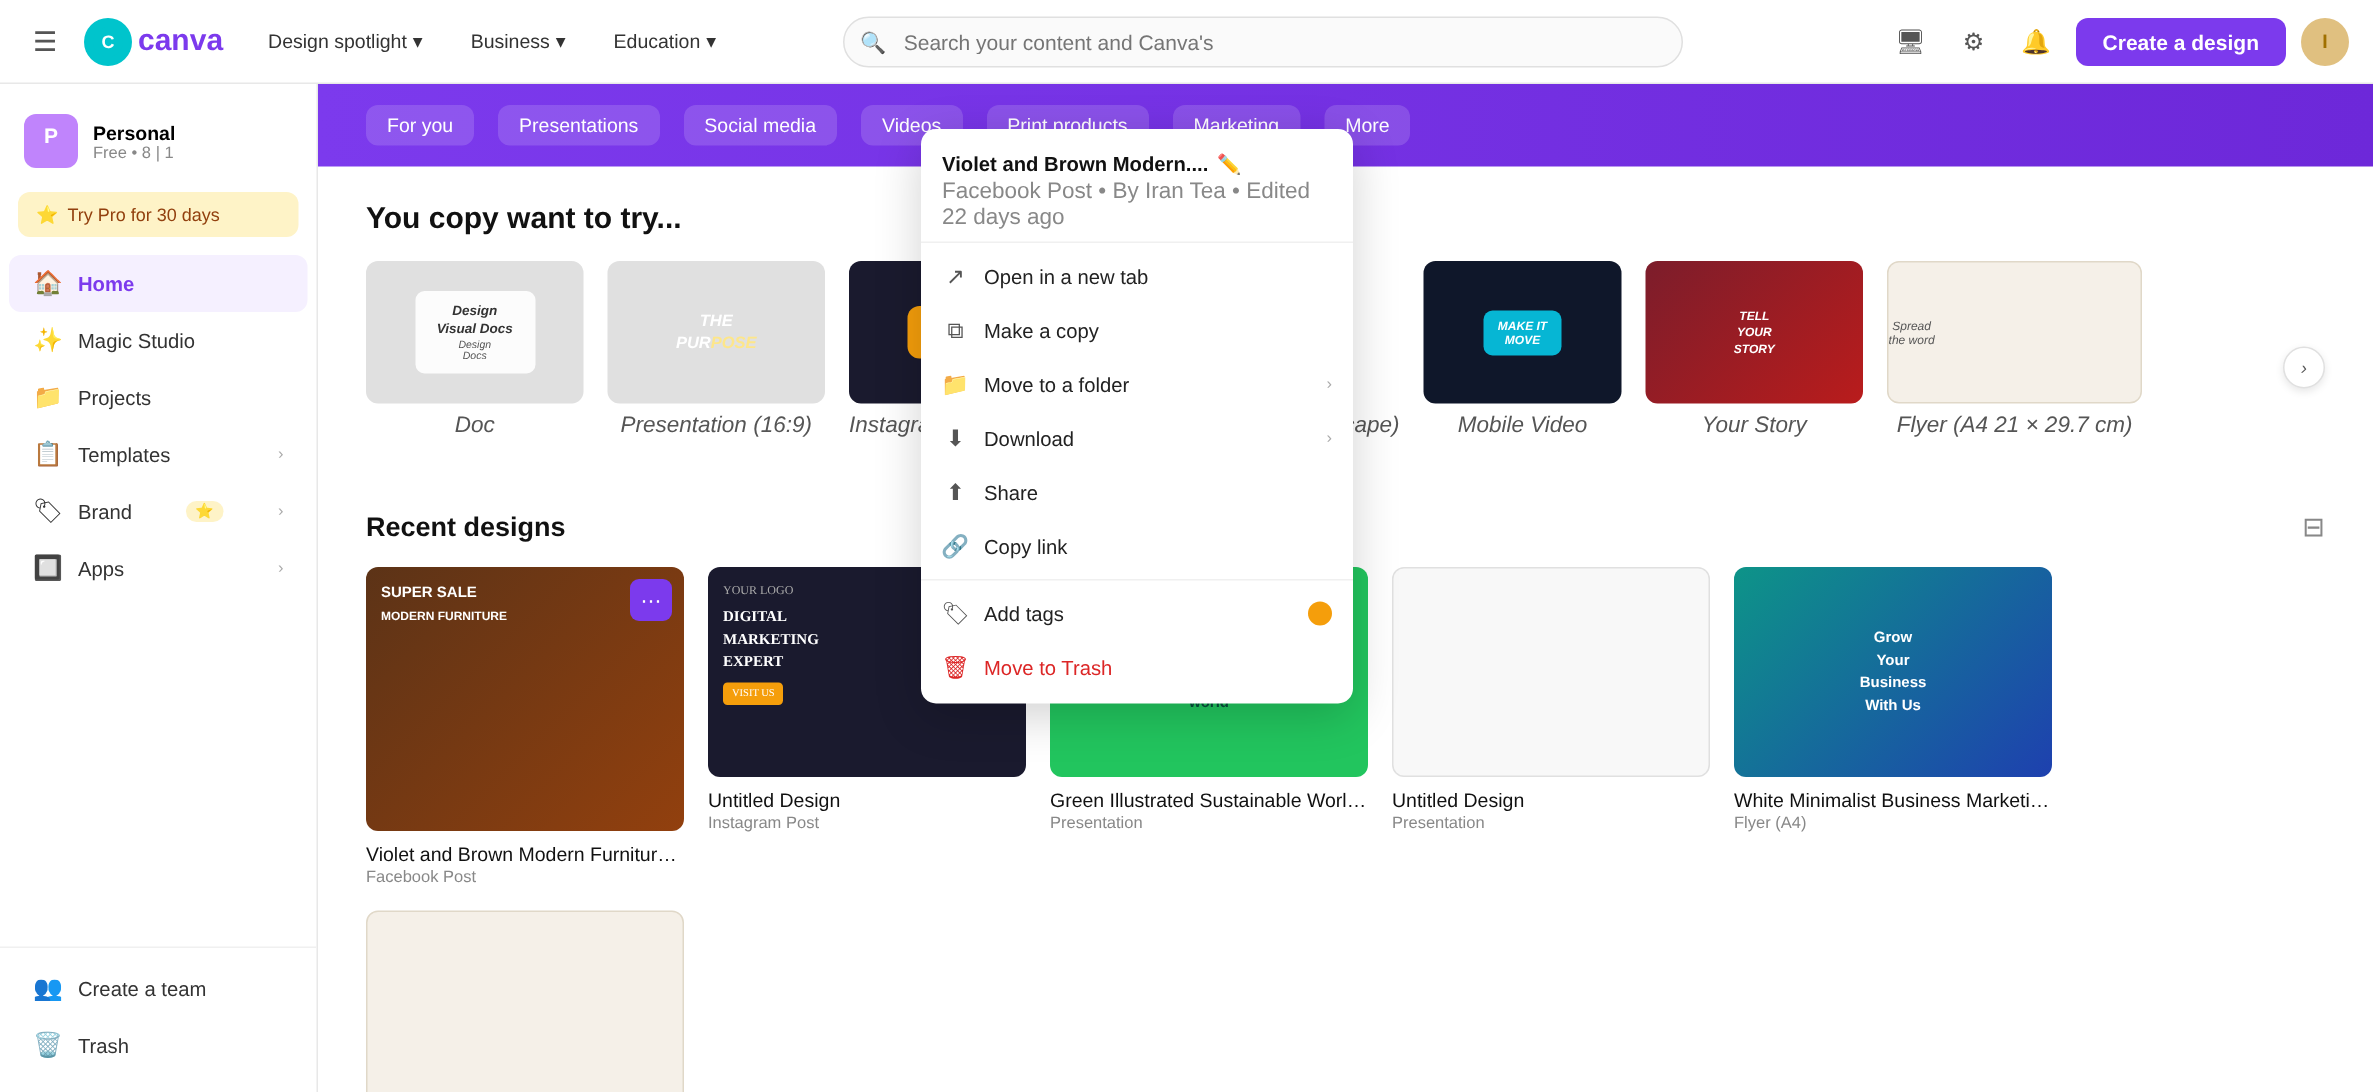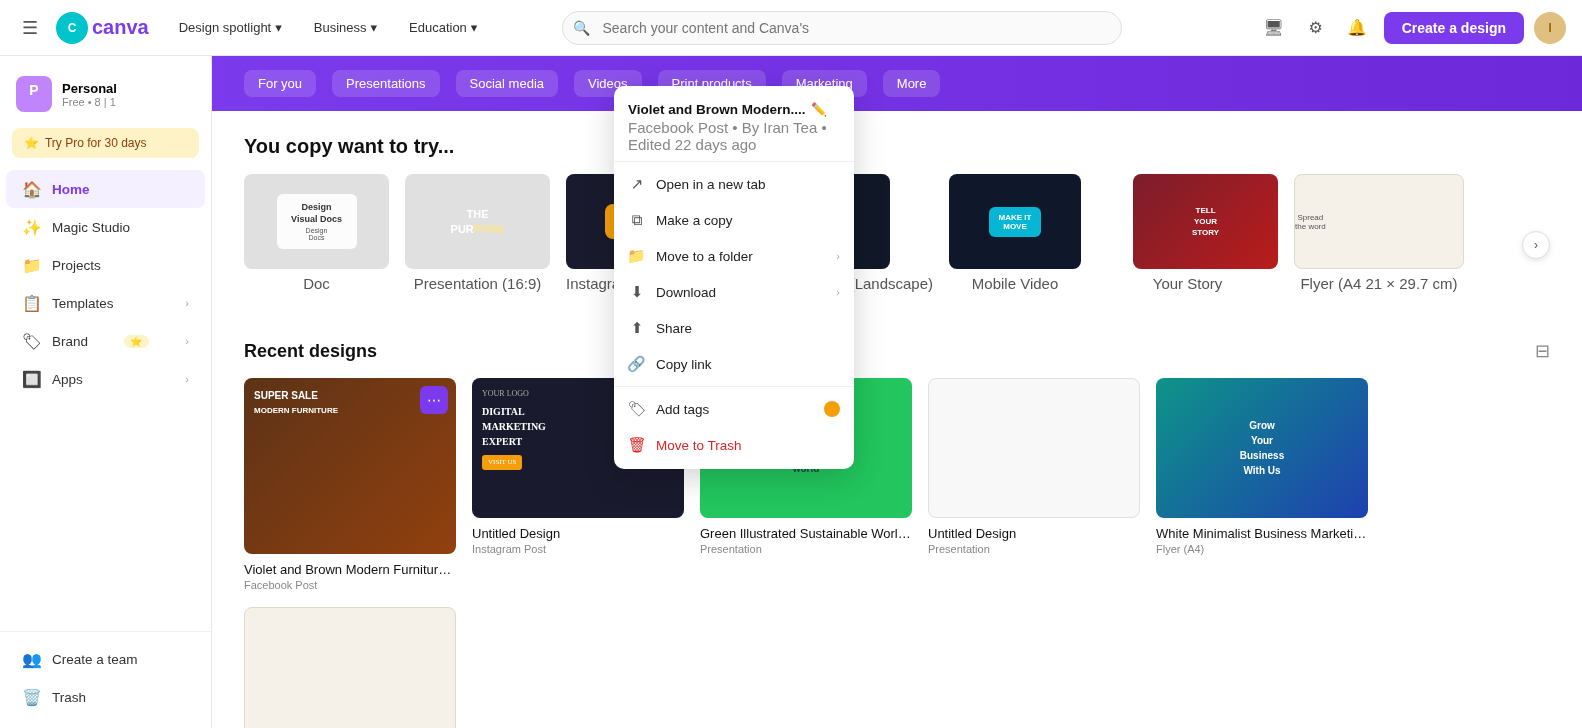--- a/index.html
+++ b/index.html
@@ -61,21 +61,21 @@
     .design-card .sublabel { font-size: 11px; color: #888; margin-top: 2px; }
     .design-card .options-btn { position: absolute; top: 8px; right: 8px; background: rgba(255,255,255,0.9); border-radius: 6px; width: 28px; height: 28px; display: flex; align-items: center; justify-content: center; font-size: 14px; cursor: pointer; }
     .design-card .people-btn { position: absolute; top: 8px; right: 40px; background: rgba(255,255,255,0.9); border-radius: 6px; width: 28px; height: 28px; display: flex; align-items: center; justify-content: center; font-size: 12px; cursor: pointer; }
     .design-card .purple-btn { position: absolute; top: 8px; right: 8px; background: #7c3aed; border-radius: 6px; width: 28px; height: 28px; display: flex; align-items: center; justify-content: center; font-size: 14px; cursor: pointer; color: #fff; }
 
     
     .thumb-purple { background: linear-gradient(135deg, #6d28d9, #7c3aed); }
     .thumb-orange { background: linear-gradient(135deg, #f97316, #dc2626); }
     .thumb-brown { background: linear-gradient(135deg, #78350f, #92400e); }
     .thumb-dark { background: #1a1a2e; }
-    .context-menu { position: absolute; top: 30px; left: 402px; width: 240px; background: #fff; border-radius: 10px; box-shadow: 0 8px 32px rgba(0,0,0,0.18); z-index: 200; padding: 6px 0; }
+    .context-menu { position: absolute; top: 30px; left: 402px; width: 288px; background: #fff; border-radius: 10px; box-shadow: 0 8px 32px rgba(0,0,0,0.18); z-index: 200; padding: 6px 0; }
     .context-menu-header { padding: 10px 14px 8px; border-bottom: 1px solid #f0f0f0; margin-bottom: 4px; }
     .context-menu-header .menu-title { font-size: 13.5px; font-weight: 600; color: #111; display: flex; align-items: center; gap: 6px; }
     .context-menu-header .edit-icon { font-size: 13px; color: #888; cursor: pointer; }
     .context-menu-header .meta { font-size: 15px; color: #888; margin-top: 2px; }
     .menu-item { display: flex; align-items: center; gap: 10px; padding: 9px 14px; font-size: 13.5px; color: #222; cursor: pointer; }
     .menu-item .menu-icon { width: 18px; height: 18px; display: flex; align-items: center; justify-content: center; font-size: 15px; color: #555; flex-shrink: 0; }
     .menu-item .menu-label { flex: 1; }
     .menu-item .menu-chevron { font-size: 11px; color: #aaa; }
     .menu-item .menu-tag { width: 16px; height: 16px; border-radius: 50%; background: #f59e0b; }
     .menu-item.danger { color: #dc2626; }
@@ -196,21 +196,21 @@
         <div class="top-item">Social media</div>
         <div class="top-item">Videos</div>
         <div class="top-item">Print products</div>
         <div class="top-item">Marketing</div>
         <div class="top-item">More</div>
       </div>
 
       <div class="content-inner">
 
         <div class="section-title">You copy want to try...</div>
-        <div style="display:flex;align-items:center;gap:28px;margin-bottom:24px;">
+        <div style="display:flex;align-items:center;gap:28px;margin-bottom:24px;font-style:italic;">
           <div class="template-scroll" style="flex:1;">
 
             <div class="template-card">
               <div class="thumb thumb-purple" style="width:145px;height:95px;border-radius:8px;display:flex;align-items:center;justify-content:center;">
                 <div style="background:rgba(255,255,255,0.9);border-radius:6px;padding:8px;width:80px;text-align:center;">
                   <div style="font-size:9px;font-weight:700;color:#333;line-height:1.3;">Design<br>Visual Docs</div>
                   <div style="font-size:7px;color:#555;margin-top:2px;">Design<br>Docs</div>
                 </div>
               </div>
               <div class="label">Doc</div>
@@ -242,21 +242,21 @@
             <div class="template-card">
               <div class="thumb" style="width:132px;height:95px;border-radius:8px;background:#0f172a;display:flex;align-items:center;justify-content:center;">
                 <div style="background:#06b6d4;border-radius:6px;padding:6px 10px;text-align:center;">
                   <div style="font-size:8px;font-weight:800;color:#fff;text-transform:uppercase;">MAKE IT<br>MOVE</div>
                 </div>
               </div>
               <div class="label">Mobile Video</div>
             </div>
 
             <div class="template-card">
-              <div class="thumb" style="width:145px;height:95px;border-radius:8px;background:linear-gradient(135deg,#7c1d2b,#b91c1c);display:flex;align-items:center;justify-content:center;margin-left:36px;">
+              <div class="thumb" style="width:145px;height:95px;border-radius:8px;background:linear-gradient(135deg,#7c1d2b,#b91c1c);display:flex;align-items:center;justify-content:center;">
                 <div style="text-align:center;">
                   <div style="font-size:8px;font-weight:800;color:#fff;text-transform:uppercase;line-height:1.4;">TELL<br>YOUR<br>STORY</div>
                 </div>
               </div>
               <div class="label">Your Story</div>
             </div>
 
             <div class="template-card">
               <div class="thumb" style="width:170px;height:95px;border-radius:8px;background:#f5f0e8;display:flex;align-items:center;justify-content:flex-start;border:1px solid #e0d8c8;">
                 <div style="font-size:8px;color:#555;text-align:center;">Spread<br>the word</div>

